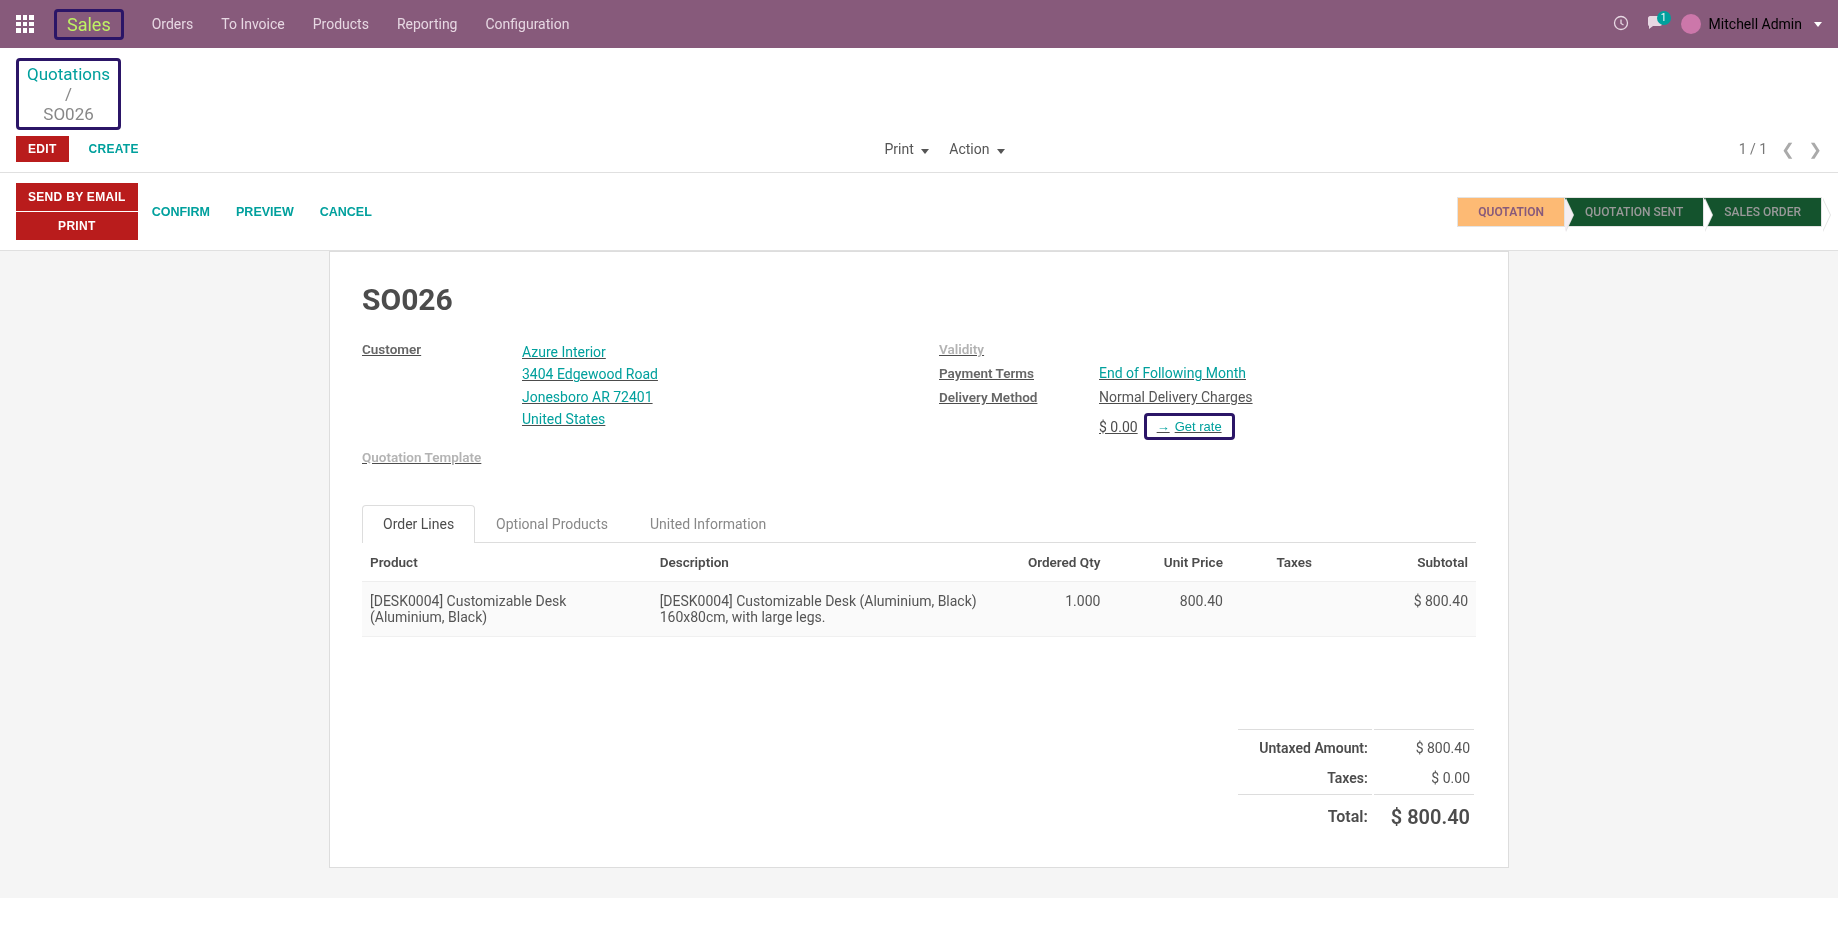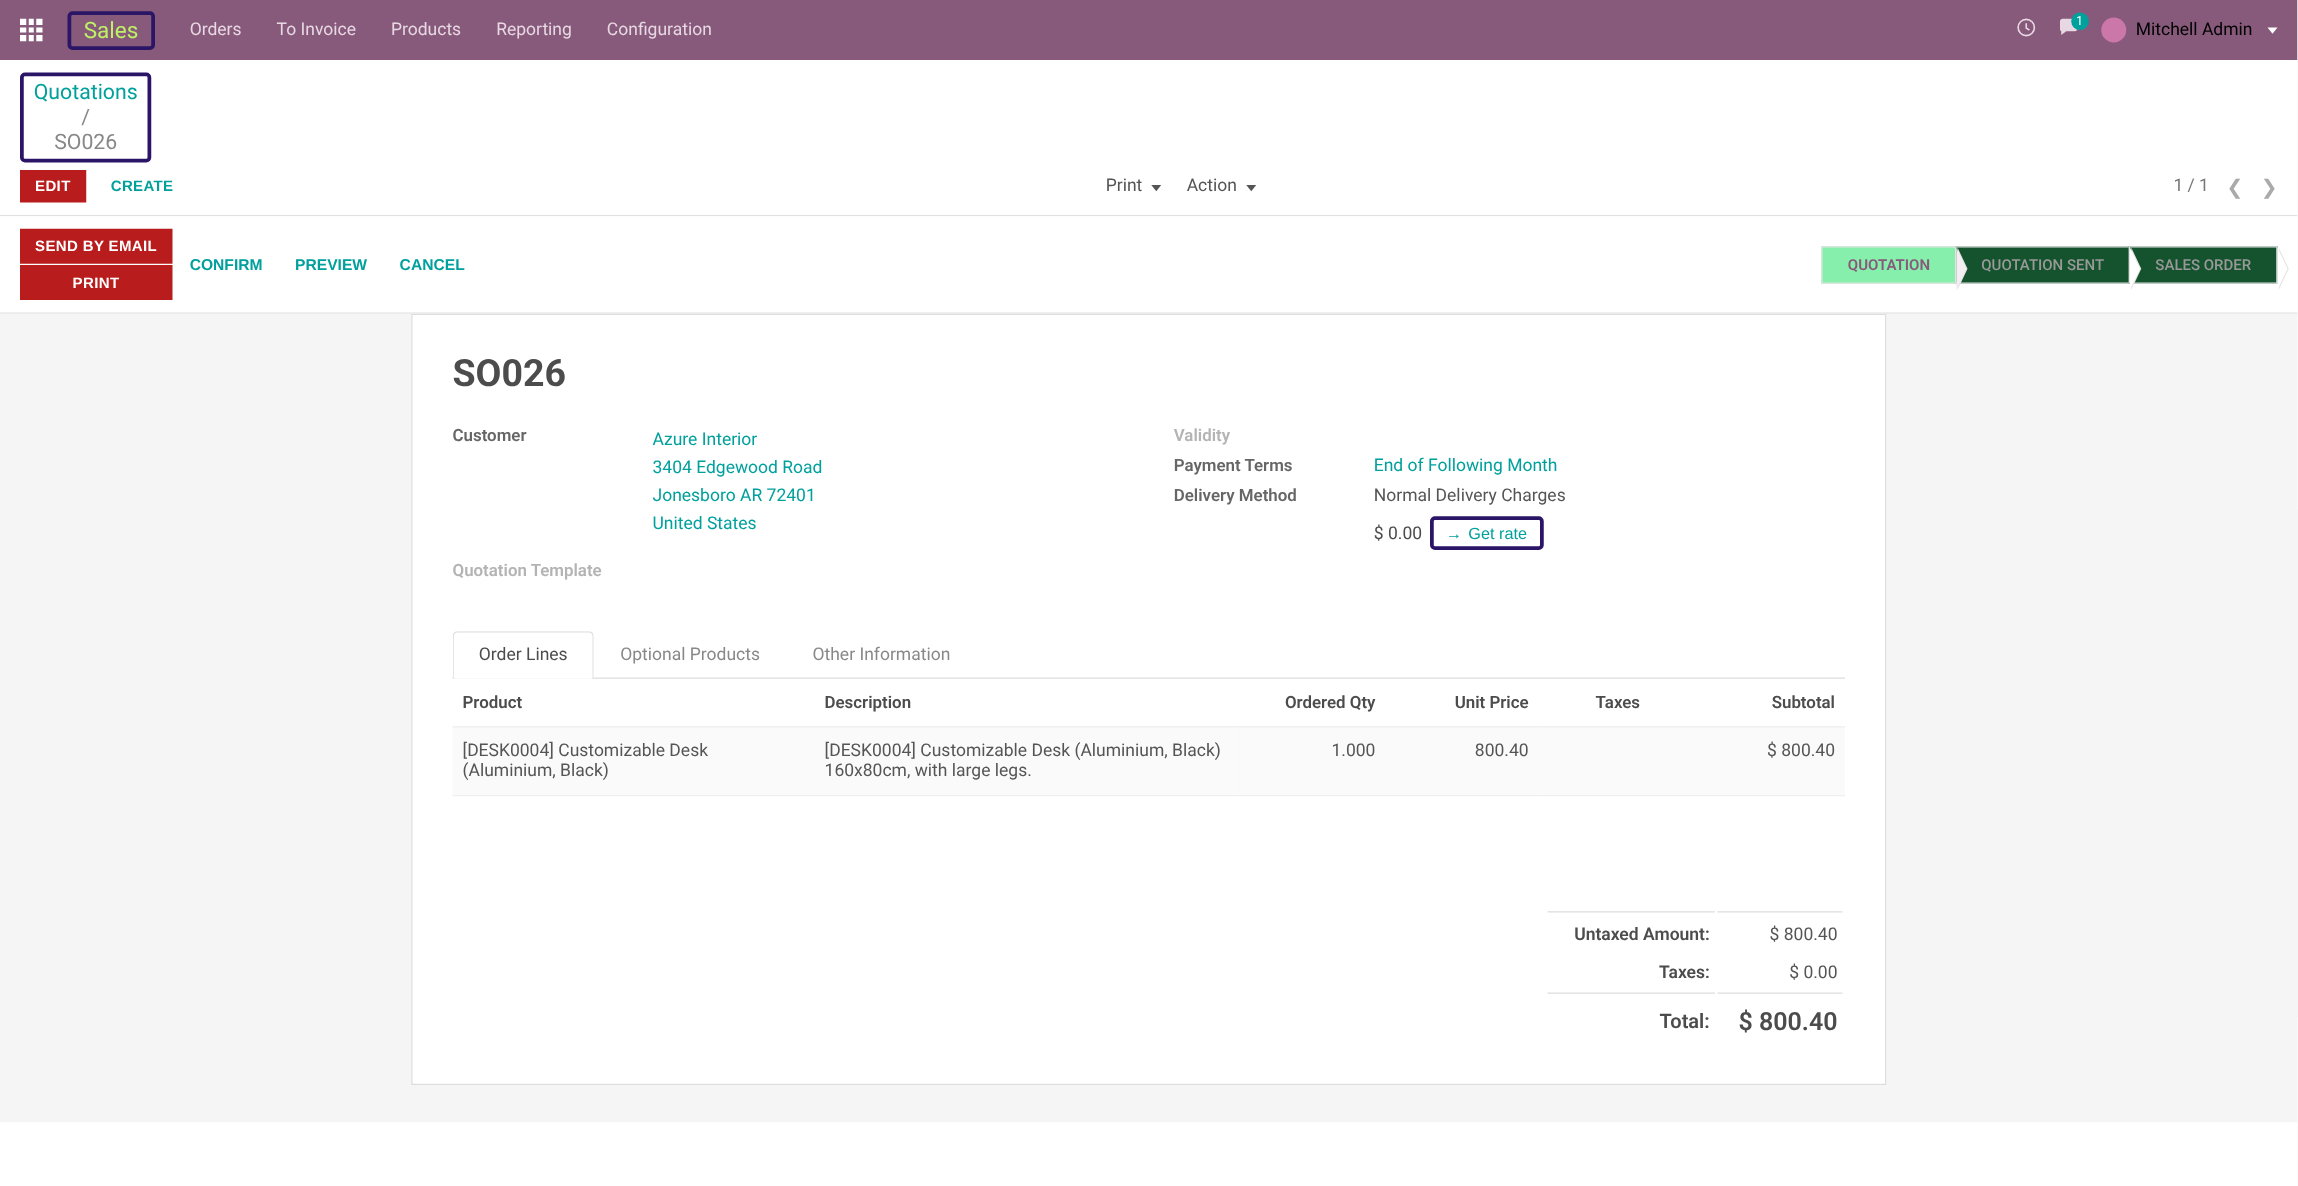--- a/index.html
+++ b/index.html
@@ -36,30 +36,30 @@
     .control-right { display: flex; align-items: center; gap: 14px; color: #777; }
     .pager-arrow { color: #aaa; cursor: pointer; font-size: 16px; }
 
     .status-bar { background: #fff; border-bottom: 1px solid #e0e0e0; padding: 10px 16px; display: flex; justify-content: space-between; align-items: center; }
     .status-left { display: flex; gap: 2px; align-items: center; }
     .btn-sm { padding: 7px 12px; font-size: 12px; font-weight: 600; }
     .status-buttons-group { display: flex; gap: 1px; flex-direction: column; }
     .status-text-btn { color: #00a09d; background: none; border: none; font-weight: 600; font-size: 12.5px; padding: 7px 12px; cursor: pointer; }
     .status-flow { display: flex; }
     .status-step { padding: 7px 20px; color: #999; font-size: 12px; font-weight: 500; position: relative; background: #14532d; border: 1px solid #e4e4e4; margin-left: -1px; }
-    .status-step.active { color: #875a7b; background: #86efac; font-weight: 600; }
+    .status-step.active { color: #875a7b; background: #fdba74; font-weight: 600; }
     .status-step::after { content: ''; position: absolute; right: -9px; top: 0; width: 0; height: 0; border-top: 17px solid transparent; border-bottom: 17px solid transparent; border-left: 8px solid #fff; z-index: 2; }
     .status-step::before { content: ''; position: absolute; right: -10px; top: 0; width: 0; height: 0; border-top: 17px solid transparent; border-bottom: 17px solid transparent; border-left: 8px solid #e4e4e4; z-index: 1; }
     .status-step.active::after { border-left-color: #f4eef2; }
 
     .form-sheet-bg { background: #f5f5f5; padding: 0 16px 30px 16px; }
     .form-sheet { background: #fff; border: 1px solid #ddd; max-width: 1180px; margin: 0 auto; padding: 30px 32px; }
     .sheet-title { font-size: 30px; color: #4c4c4c; margin-bottom: 24px; }
     .form-group-row { display: flex; gap: 40px; }
-    .form-group-col { flex: 1; }
+    .form-group-col { flex: 1; text-decoration: underline; }
     .field-row { display: flex; margin-bottom: 8px; align-items: flex-start; }
     .field-label { width: 160px; color: #666; font-weight: 600; font-size: 13.5px; }
     .field-label.muted { color: #b3b3b3; }
     .field-value { flex: 1; color: #555; }
     .field-value.link { color: #00a09d; }
     .field-value .address-line { display: block; line-height: 1.6; }
     .get-rate-row { margin-left: 160px; display: flex; align-items: center; gap: 6px; }
     .get-rate-btn { border: 3px solid #2b1567; border-radius: 4px; color: #00a09d; background: #fff; padding: 3px 10px; font-size: 13px; cursor: pointer; display: inline-flex; align-items: center; gap: 5px; }
     .arrow-right { font-weight: 700; }
 
@@ -210,21 +210,21 @@
             <span class="arrow-right">→</span>
             <span>Get rate</span>
           </button>
         </div>
       </div>
     </div>
 
     <div class="tabs">
       <div class="tab active">Order Lines</div>
       <div class="tab">Optional Products</div>
-      <div class="tab">Other Information</div>
+      <div class="tab">United Information</div>
     </div>
 
     <table class="order-table">
       <thead>
         <tr>
           <th style="width:26%">Product</th>
           <th style="width:30%">Description</th>
           <th class="num" style="width:11%">Ordered Qty</th>
           <th class="num" style="width:11%">Unit Price</th>
           <th class="num" style="width:8%">Taxes</th>

